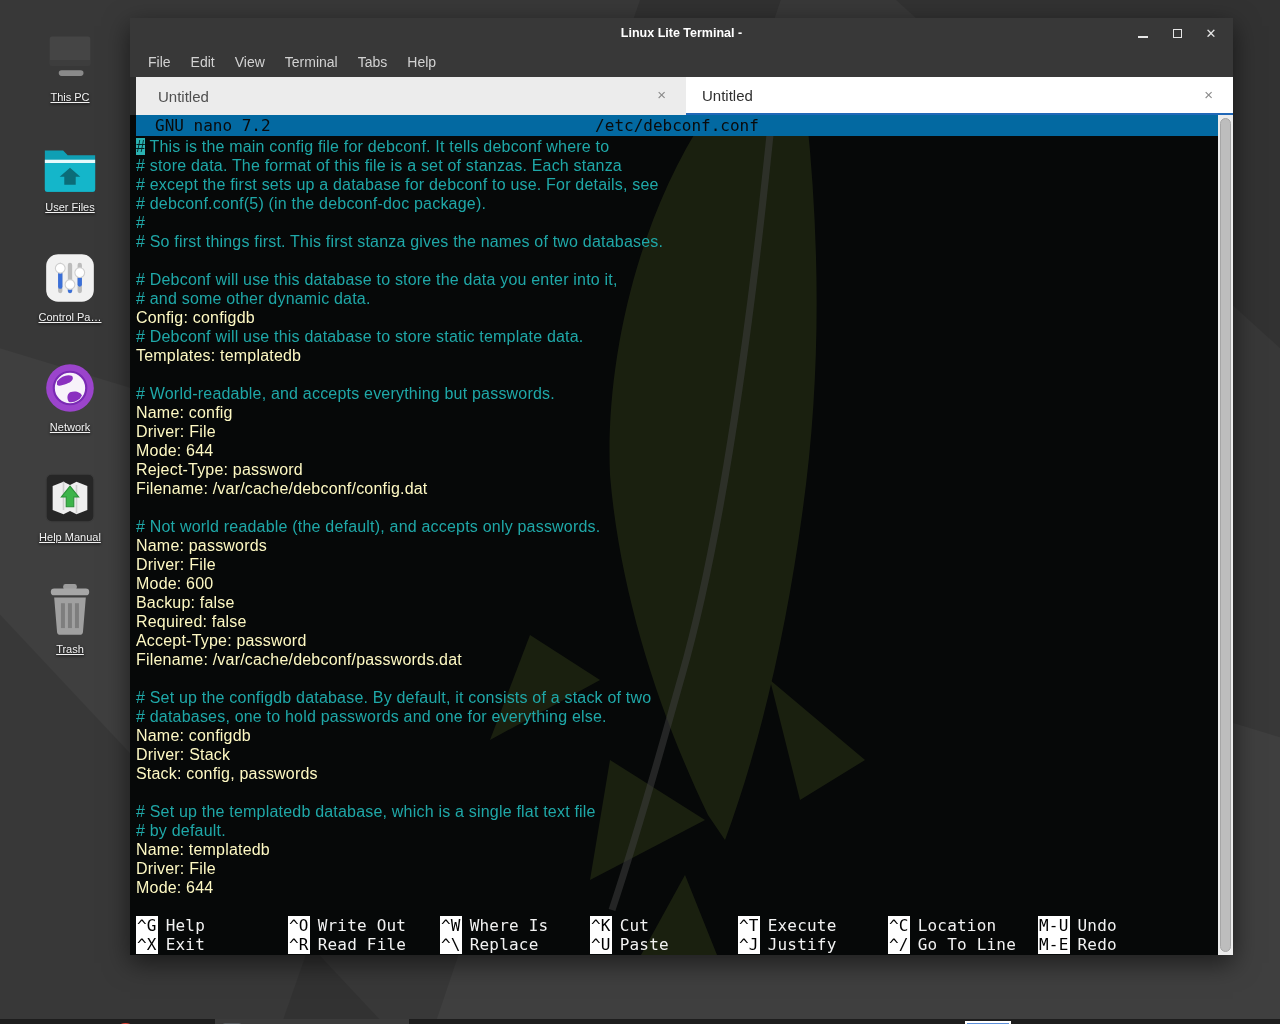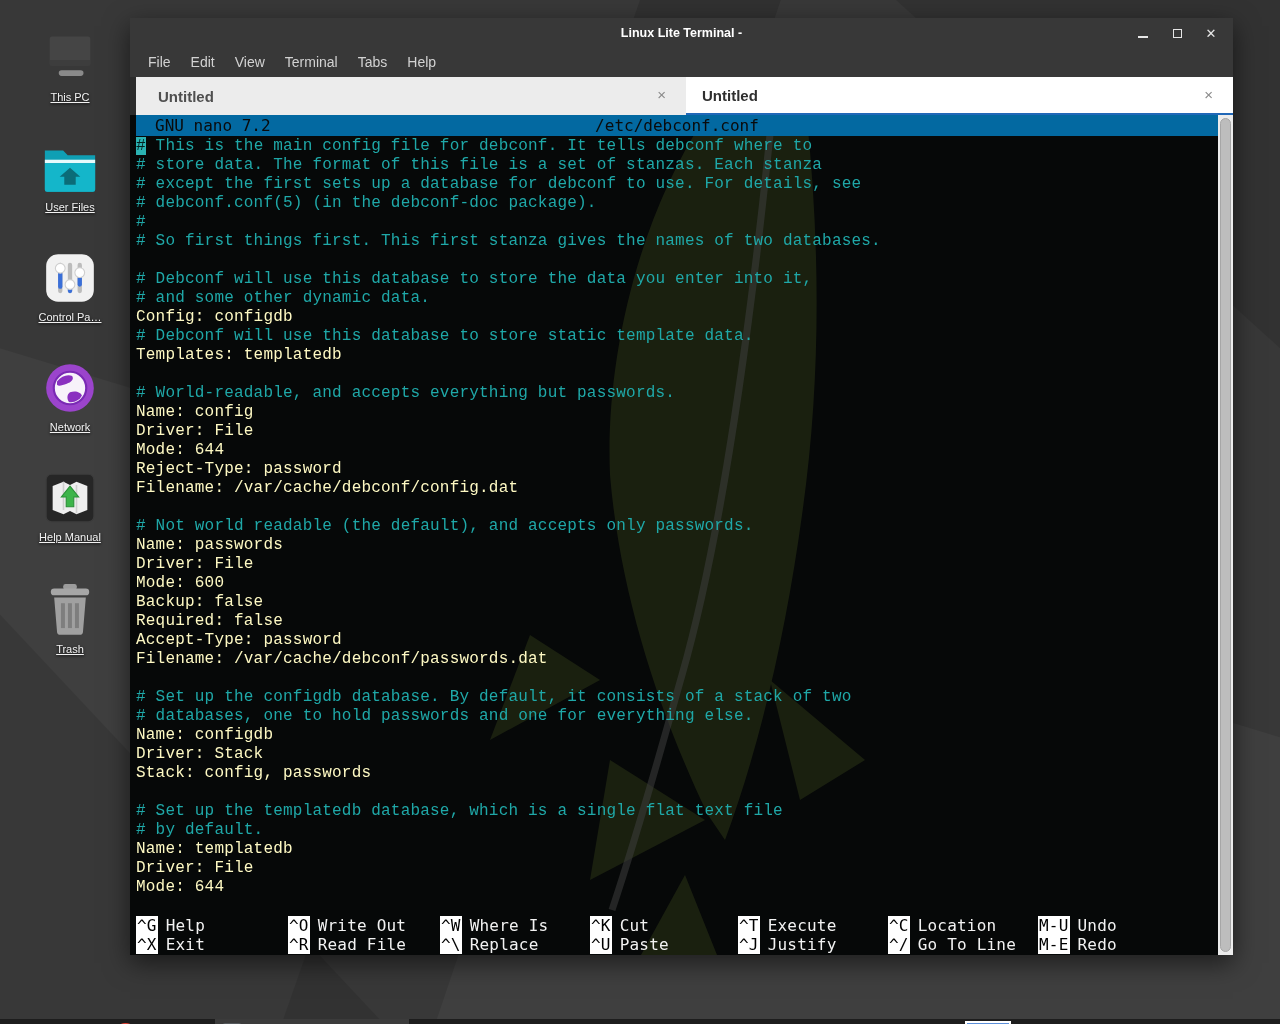--- a/index.html
+++ b/index.html
@@ -35,37 +35,37 @@
   .wctl .maxi { width:9px; height:9px; border:1.5px solid #e6e6e6; }
 
   #menubar { height:29px; background:#383838; display:flex; align-items:center;
              padding-left:8px; }
   .menu-item { color:#d2d2d2; font-size:14px; padding:0 10px; height:29px; line-height:29px; }
 
   #tabbar { position:relative; height:38px; background:#2c2c2c; display:flex; }
   .tab { position:relative; height:38px; display:flex; align-items:center; }
   .tab-inactive { width:550px; background:#ececec; margin-left:6px; }
   .tab-active   { width:547px; background:#ffffff; border-bottom:2px solid #2168b8; }
-  .tab-label { font-size:15px; padding-left:22px; color:#4f4f4f;font-weight:bold; }
+  .tab-label { font-size:15px; padding-left:22px; color:#4f4f4f; }
   .tab-active .tab-label { color:#2f2f2f; padding-left:16px; }
   .tab-close { position:absolute; right:20px; top:0; height:38px; line-height:36px;
                font-size:15px; color:#8a8a8a; }
 
   
   #content { position:relative; width:1103px; height:840px; background:#060808; overflow:hidden; }
   #watermark { position:absolute; left:340px; top:0; pointer-events:none; }
 
   #nano-header { position:absolute; left:6px; top:0; width:1082px; height:21px; background:#0369a1;
                  font-family:"DejaVu Sans Mono", monospace; font-size:16px; color:#0a0a0a; }
   #nano-version { position:absolute; left:19px; top:0; line-height:21px; white-space:pre; }
   #nano-path { position:absolute; left:0; right:0; top:0; line-height:21px; text-align:center;
                white-space:pre; }
 
   #nano-lines { position:absolute; left:6px; top:22px; width:1082px;
-                font-family:Liberation Mono, monospace; font-size:16px;
+                font-family:Liberation Sans, sans-serif; font-size:16px;
                 letter-spacing:0.2px; }
   .tline { height:19px; line-height:19px; white-space:pre; }
   .comment { color:#1fa8a8; }
   .plain { color:#fef9c3; }
   .cursor { background:#2bb3b3; color:#04201f; }
 
   #nano-shortcuts { position:absolute; left:6px; top:801px; width:1082px; height:38px;
                     font-family:"DejaVu Sans Mono", monospace; font-size:16px;
                     letter-spacing:0.2px; }
   .shortcut { position:absolute; height:19px; line-height:19px; white-space:pre; }

